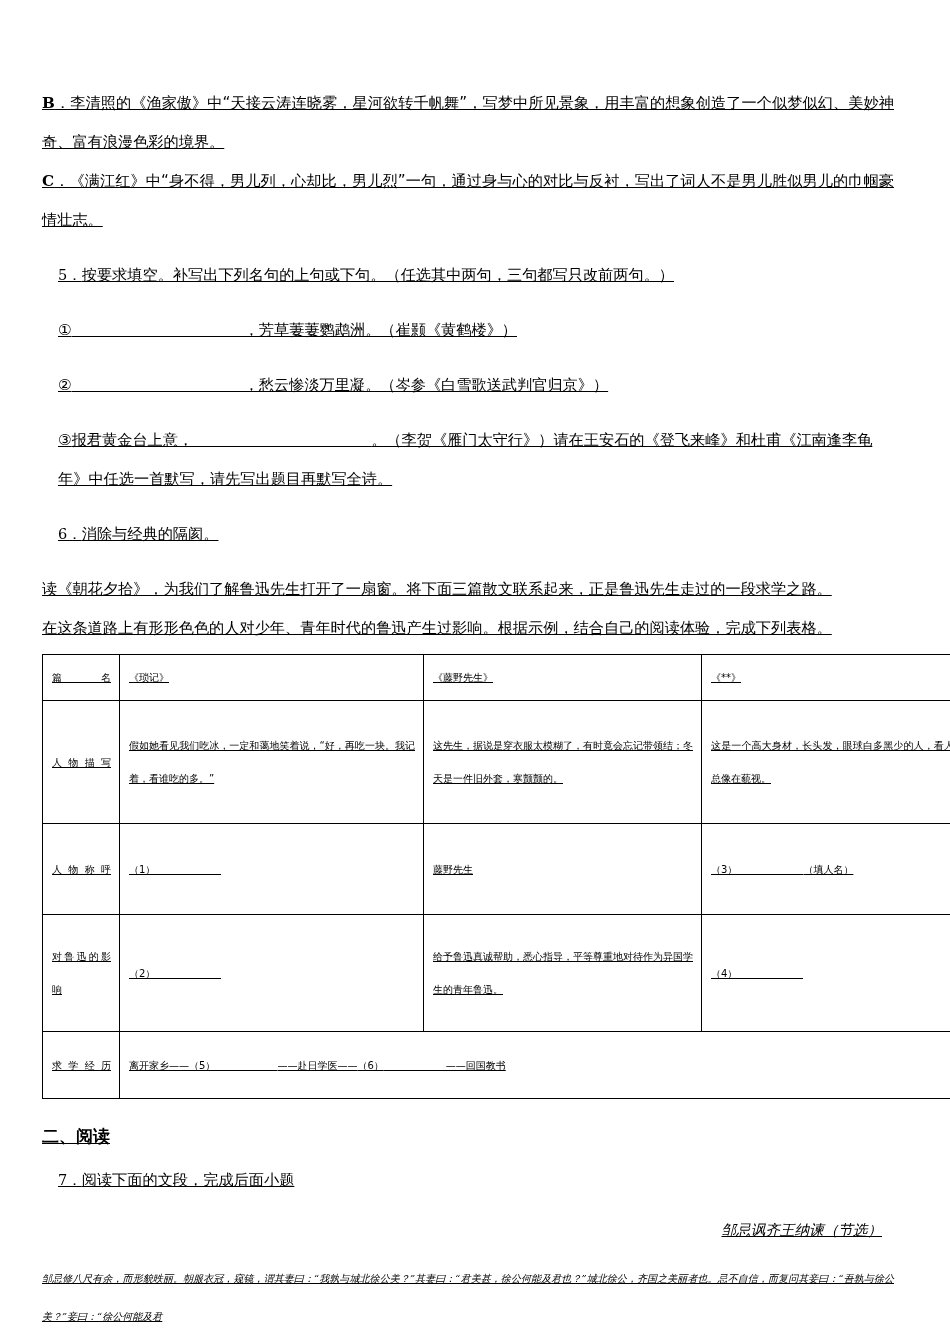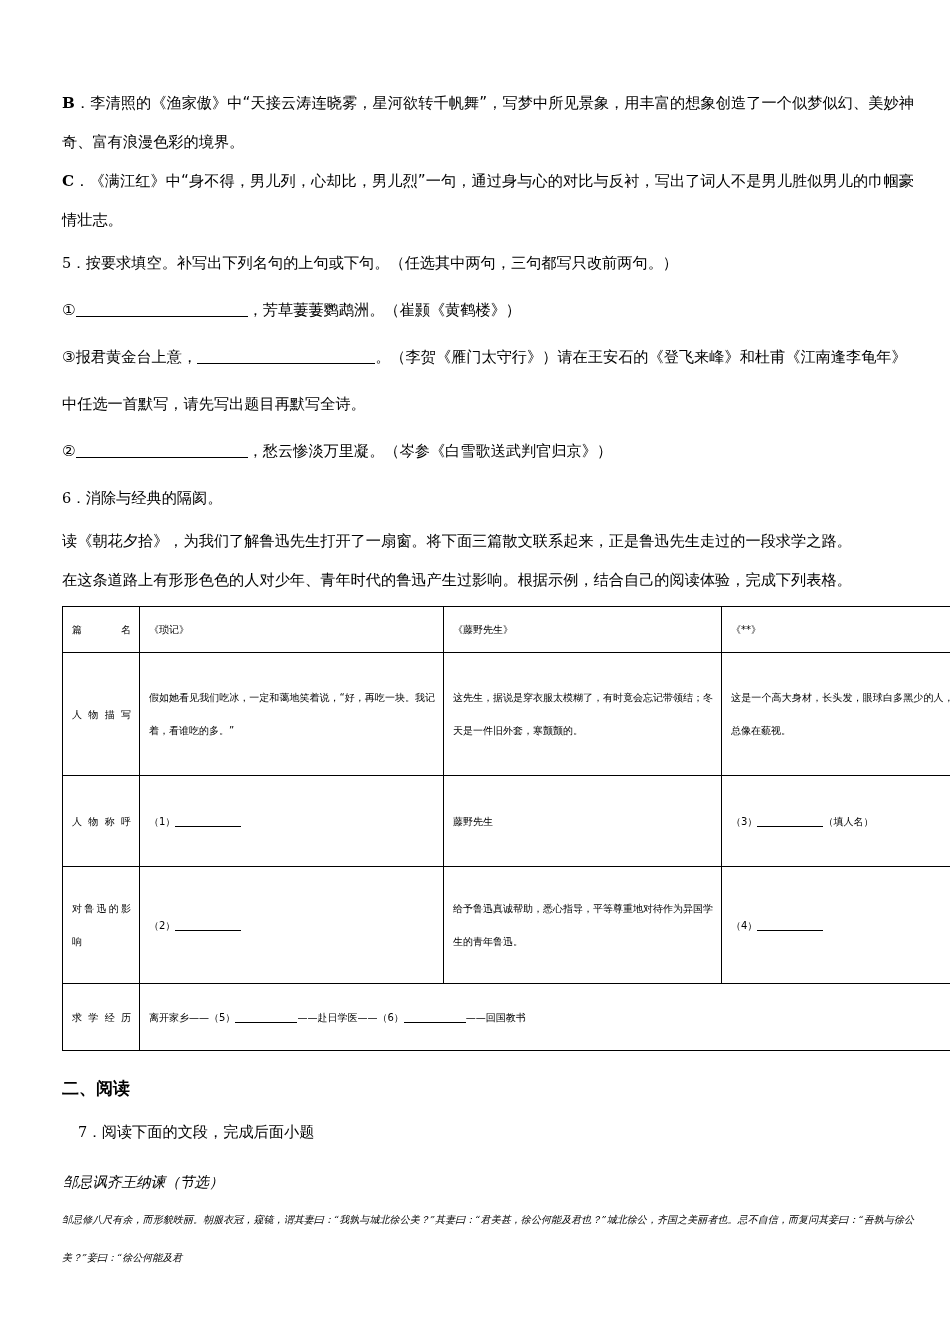--- a/index.html
+++ b/index.html
@@ -17,45 +17,46 @@
   }
   .page {
     position: absolute;
     left: 0; top: 0;
     width: 950px;
     height: 1344px;
     padding: 0;
   }
   .content {
     position: absolute;
-    left: 62px;
+    left: 42px;
     top: 84px;
     width: 852px;
+    text-decoration: underline;
   }
 
   
   .para {
     font-size: 15.2px;
     line-height: 39px;
     text-align: justify;
     text-justify: inter-ideograph;
     margin: 0;
     letter-spacing: 0px;
   }
   .opt-label { font-weight: bold; font-family: "DejaVu Serif","Liberation Serif",serif; }
 
   .q-num {
     font-family: "DejaVu Serif", "Liberation Serif", serif;
     font-size: 14.5px;
   }
 
   .qline {
     font-size: 15.2px;
-    line-height: 47px;
-    margin: 0;
+    line-height: 39px;
+    margin: 16px;
   }
 
   .blank-line {
     display: inline-block;
     border-bottom: 1.3px solid #000;
     vertical-align: -2px;
   }
   .bl-long { width: 172px; }
   .bl-mid  { width: 178px; }
   .bl-short{ width: 66px; }
@@ -106,21 +107,22 @@
   .q7 {
     font-size: 15.2px;
     line-height: 31px;
     margin: 16px;
   }
   .passage-title {
     font-family: "DejaVu Serif", "Liberation Serif", serif;
     font-style: italic;
     font-size: 14.6px;
     line-height: 36px;
-    margin: 1px;
+    margin: 12px;
+    text-align: right;
   }
   .passage {
     font-family: "DejaVu Serif", "Liberation Serif", serif;
     font-style: italic;
     font-size: 10px;
     line-height: 38px;
     margin: 0;
     text-align: justify;
     text-justify: inter-ideograph;
   }
@@ -143,25 +145,25 @@
 
     <p class="qline">
       <span class="q-num">5．</span><span>按要求填空。补写出下列名句的上句或下句。（任选其中两句，三句都写只改前两句。）</span>
     </p>
 
     <p class="qline">
       <span>①</span><span class="blank-line bl-long"></span><span>，芳草萋萋鹦鹉洲。（崔颢《黄鹤楼》）</span>
     </p>
 
     <p class="qline">
+      <span>②</span><span class="blank-line bl-long"></span><span>，愁云惨淡万里凝。（岑参《白雪歌送武判官归京》）</span>
+    </p>
+
+    <p class="qline">
       <span>③</span><span>报君黄金台上意，</span><span class="blank-line bl-mid"></span><span>。（李贺《雁门太守行》）请在王安石的《登飞来峰》和杜甫《江南逢李龟年》中任选一首默写，请先写出题目再默写全诗。</span>
-    </p>
-
-    <p class="qline">
-      <span>②</span><span class="blank-line bl-long"></span><span>，愁云惨淡万里凝。（岑参《白雪歌送武判官归京》）</span>
     </p>
 
     <p class="qline">
       <span class="q-num">6．</span><span>消除与经典的隔阂。</span>
     </p>
 
     <p class="para">读《朝花夕拾》，为我们了解鲁迅先生打开了一扇窗。将下面三篇散文联系起来，正是鲁迅先生走过的一段求学之路。</p>
     <p class="para">在这条道路上有形形色色的人对少年、青年时代的鲁迅产生过影响。根据示例，结合自己的阅读体验，完成下列表格。</p>
 
     <table class="main-table">

